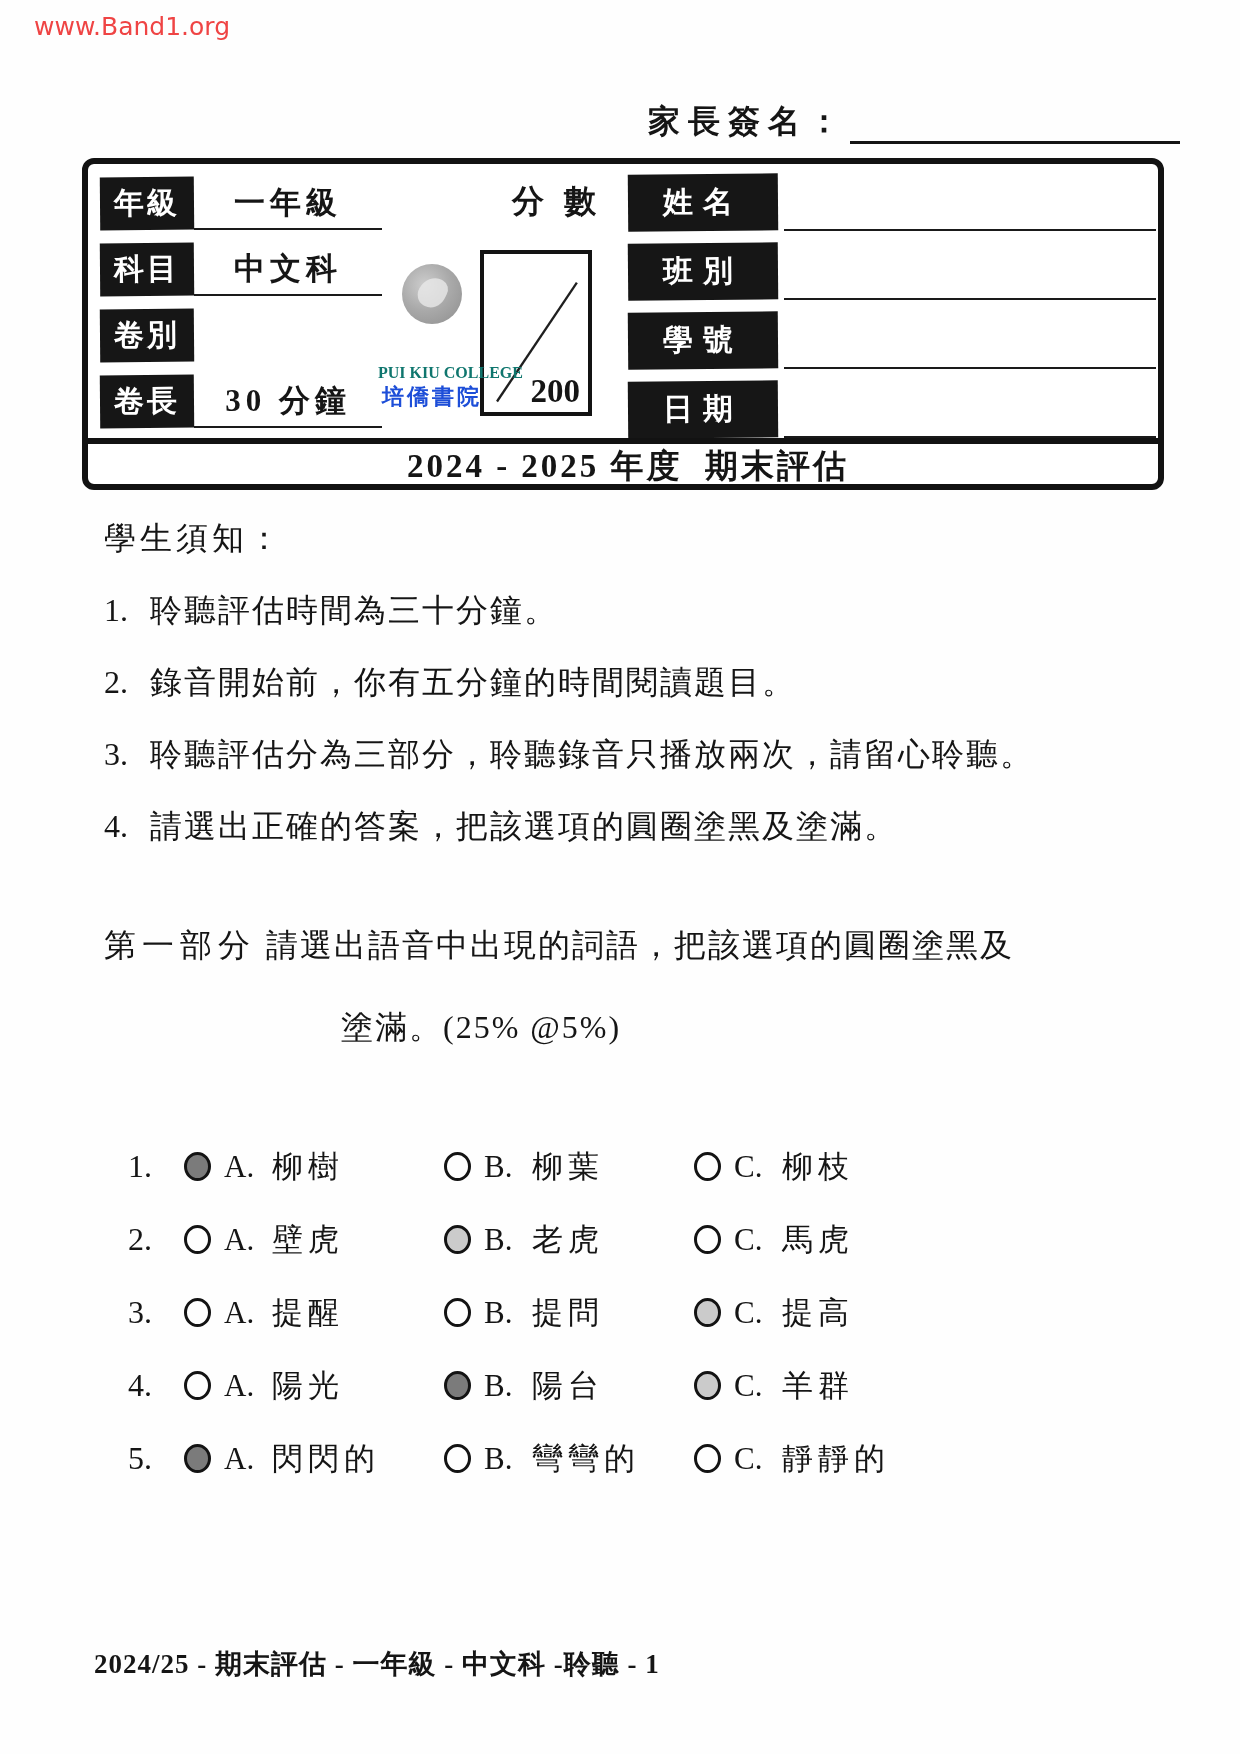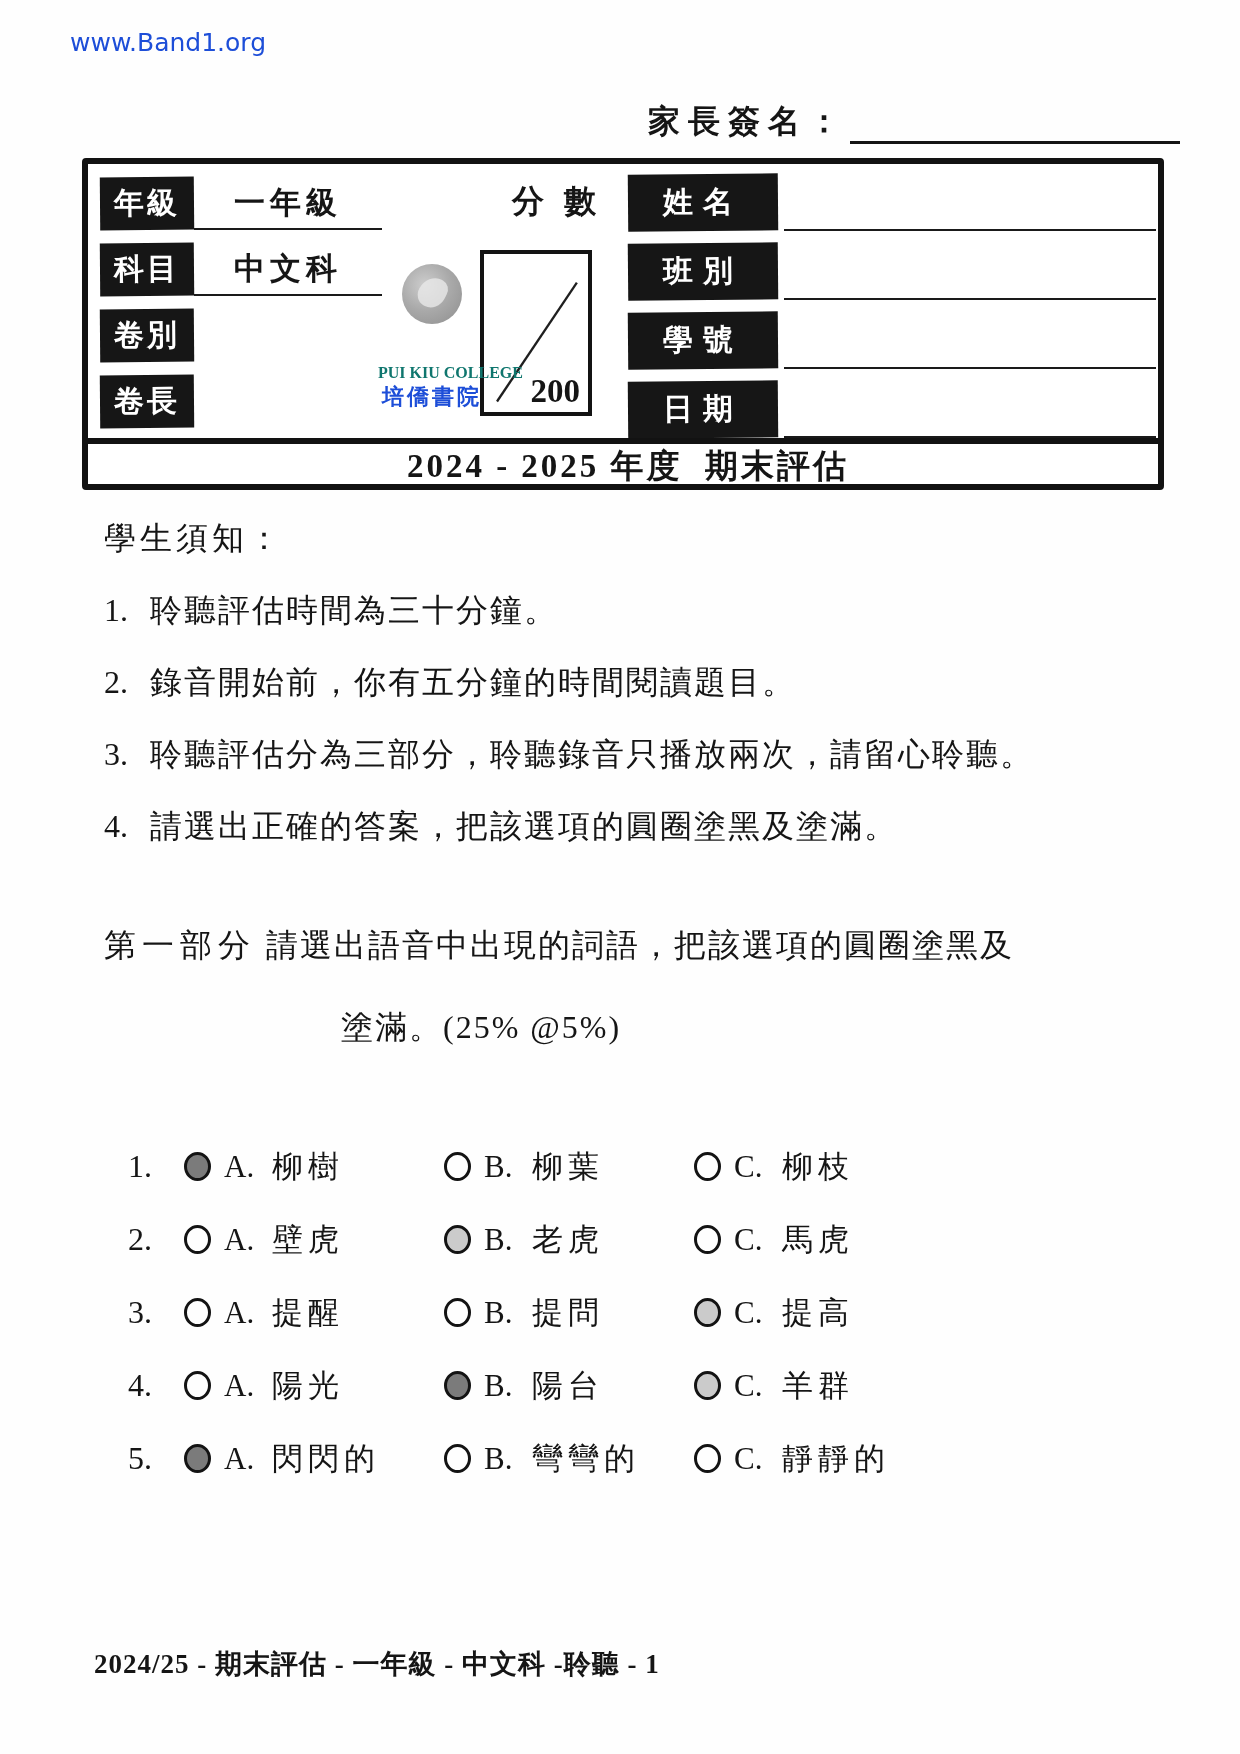--- a/index.html
+++ b/index.html
@@ -2,33 +2,33 @@
 <html><head>
 <meta charset="utf-8">
 <style>
   * { margin:0; padding:0; box-sizing:border-box; }
   html,body { background:#ffffff; }
   .page {
     position:relative; width:1240px; height:1754px; background:#fefefe;
     font-family:"Liberation Serif","DejaVu Serif",serif; color:#151515; overflow:hidden;
   }
   .watermark {
-    position:absolute; left:34px; top:28px;
+    position:absolute; left:34px; top:12px;
     font-family:"DejaVu Sans","Liberation Sans",sans-serif;
-    font-size:25px; color:#1d4ed8;margin-left:36px;
+    font-size:25px; color:#ef4444;
   }
   
   .parent-sign { position:absolute; left:648px; top:100px; display:flex; align-items:flex-end; }
   .ps-label { font-size:32px; font-weight:700; letter-spacing:8px; white-space:pre; }
   .ps-line { display:inline-block; width:330px; height:42px; border-bottom:3px solid #141414; margin-left:2px; }
 
   
   .header-box {
     position:absolute; left:82px; top:158px; width:1082px; height:332px;
-    border:6px solid #121212; border-radius:4px; background:#fff;
+    border:6px solid #121212; border-radius:12px; background:#fff;
   }
   .black-label {
     background:#161616; color:#fff; display:flex; align-items:center; justify-content:center;
     font-weight:700; transform:rotate(-0.5deg);
   }
   .left-fields { position:absolute; left:12px; top:13px; width:282px; display:flex; flex-direction:column; gap:13px; }
   .lf-row { display:flex; align-items:stretch; height:53px; }
   .lf-row .black-label { width:94px; flex:none; font-size:30px; letter-spacing:3px; }
   .lf-value {
     flex:1; display:flex; align-items:center; justify-content:center;
@@ -115,20 +115,21 @@
           <span class="black-label">科目</span>
           <span class="lf-value">中文科</span>
         </div>
 
         <div class="lf-row">
           <span class="black-label">卷別</span>
         </div>
 
         <div class="lf-row">
           <span class="black-label">卷長</span>
+          <span class="lf-value">30 分鐘</span>
         </div>
       </div>
 
     <div class="score-label">分數</div>
 
     <div class="score-box">
       <svg class="score-slash" viewBox="0 0 112 166" preserveAspectRatio="none">
         <line x1="14" y1="155" x2="100" y2="30"></line>
       </svg>
       <span class="score-total">200</span>

